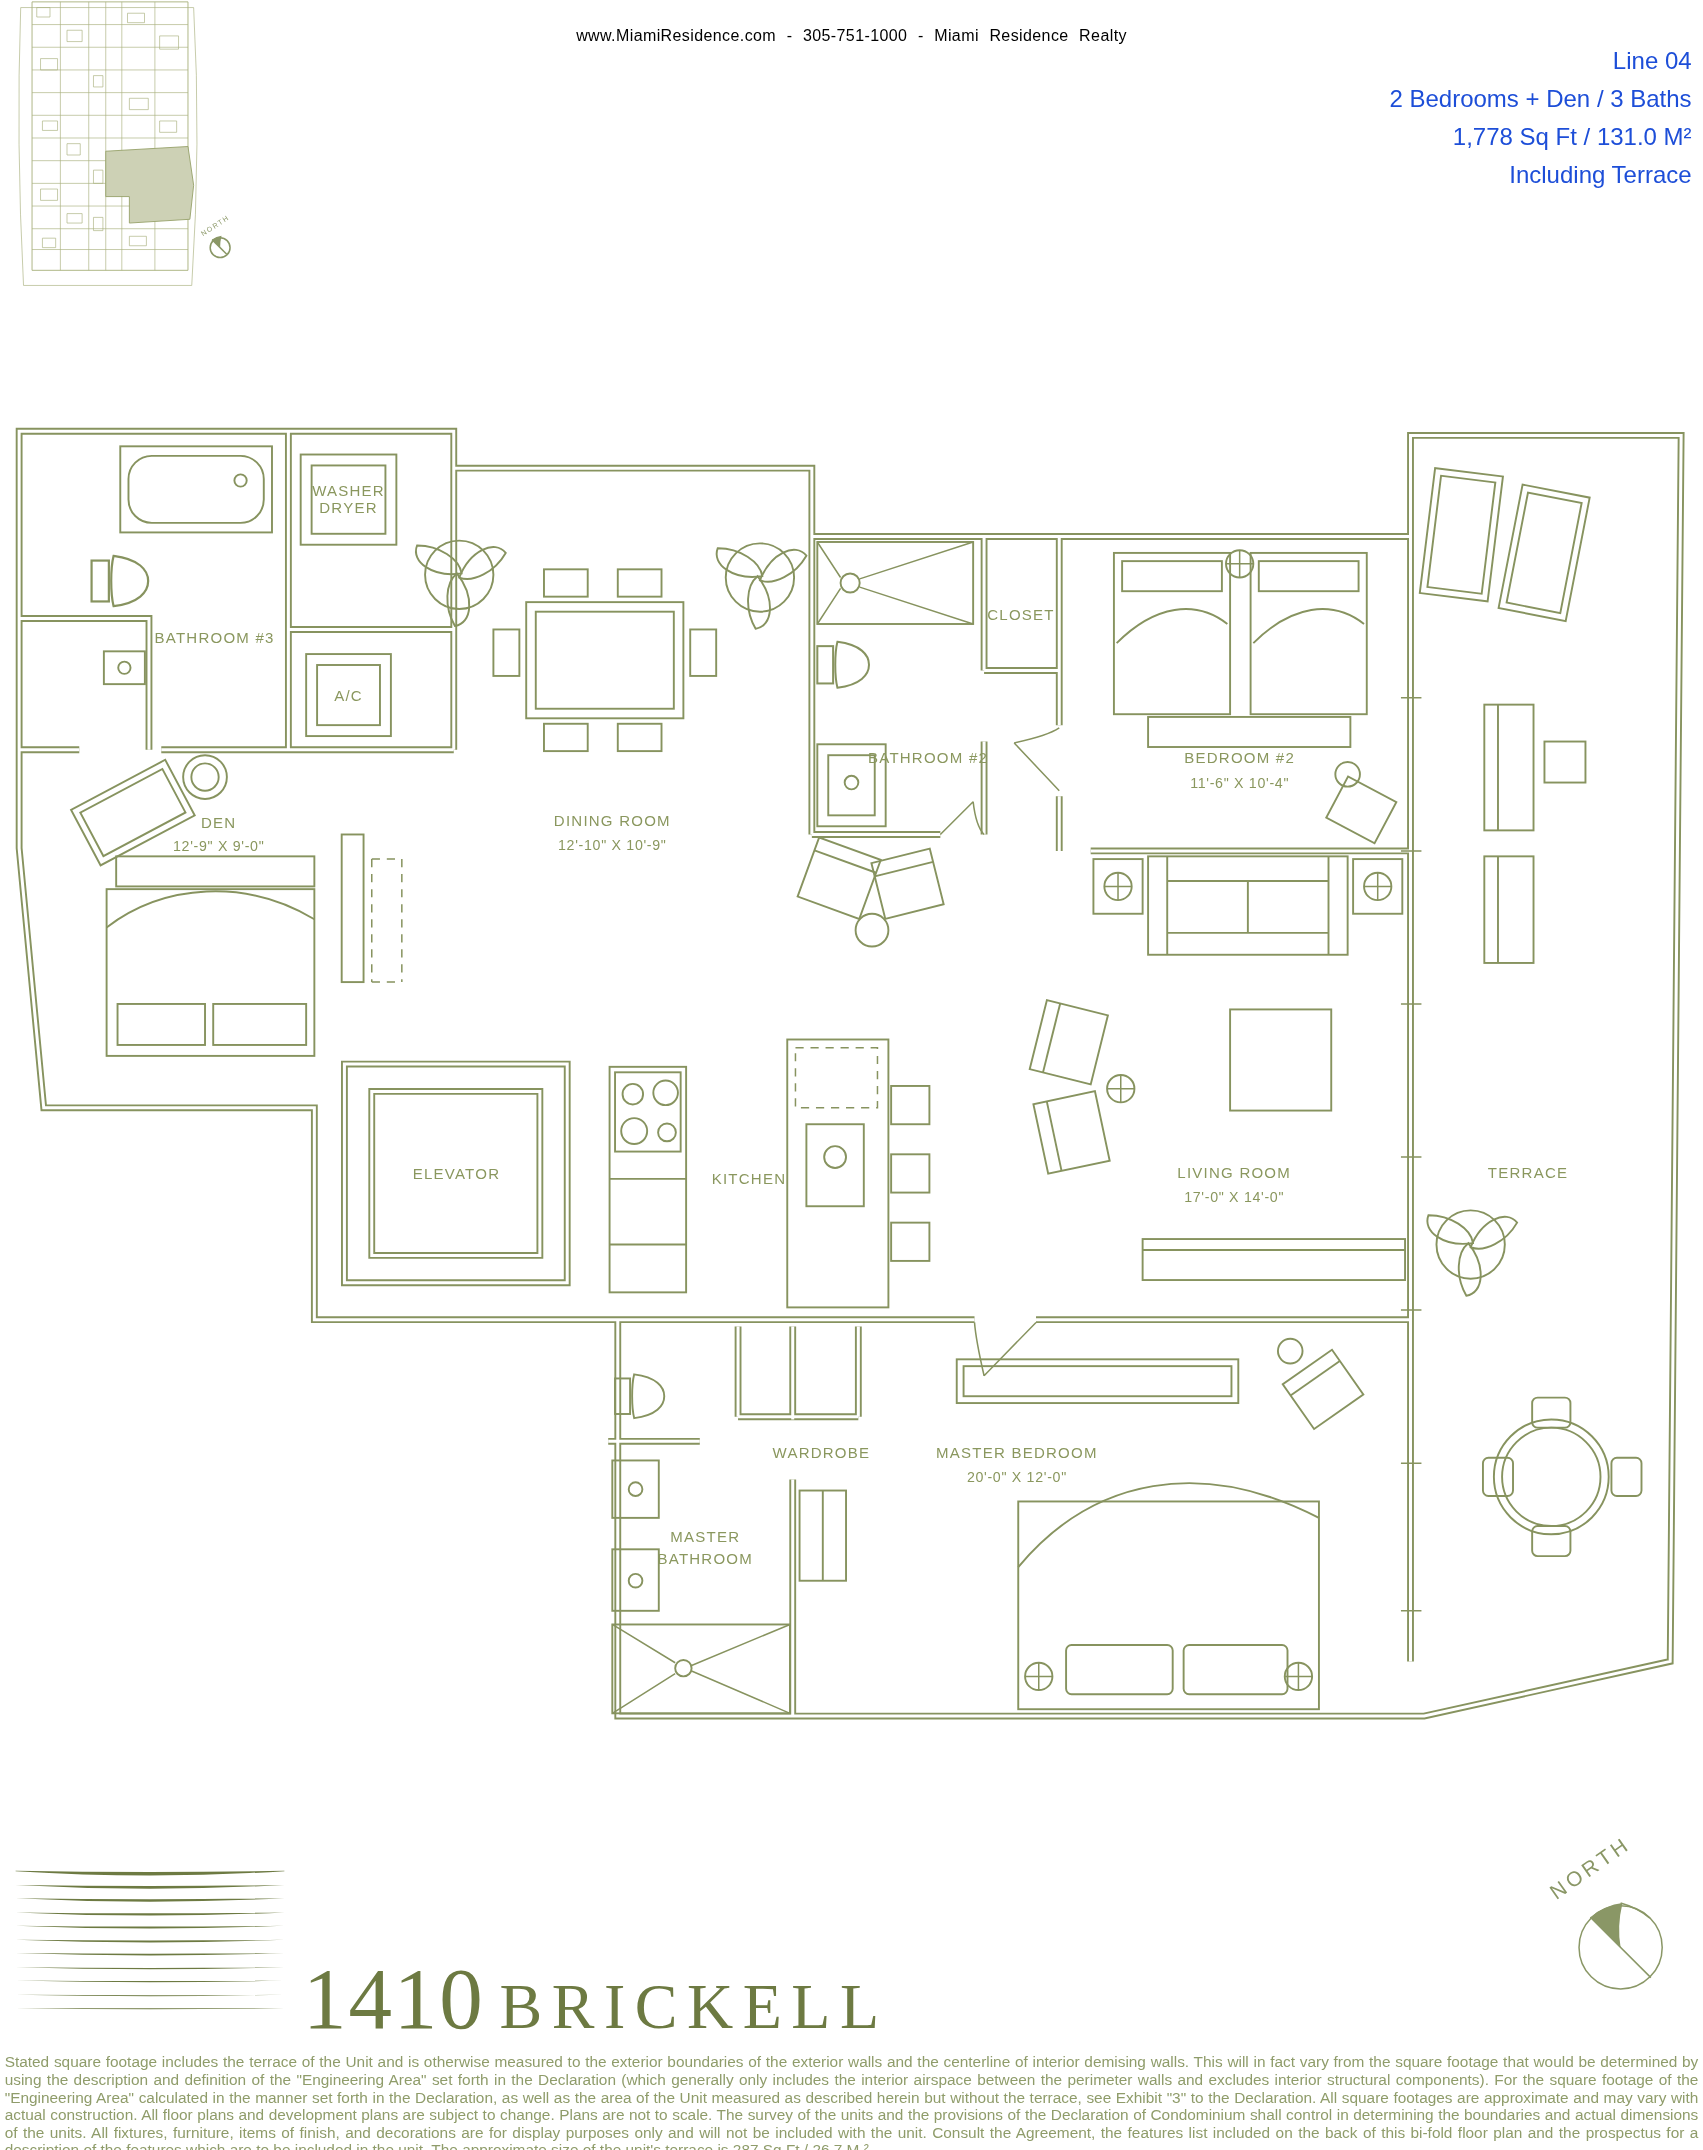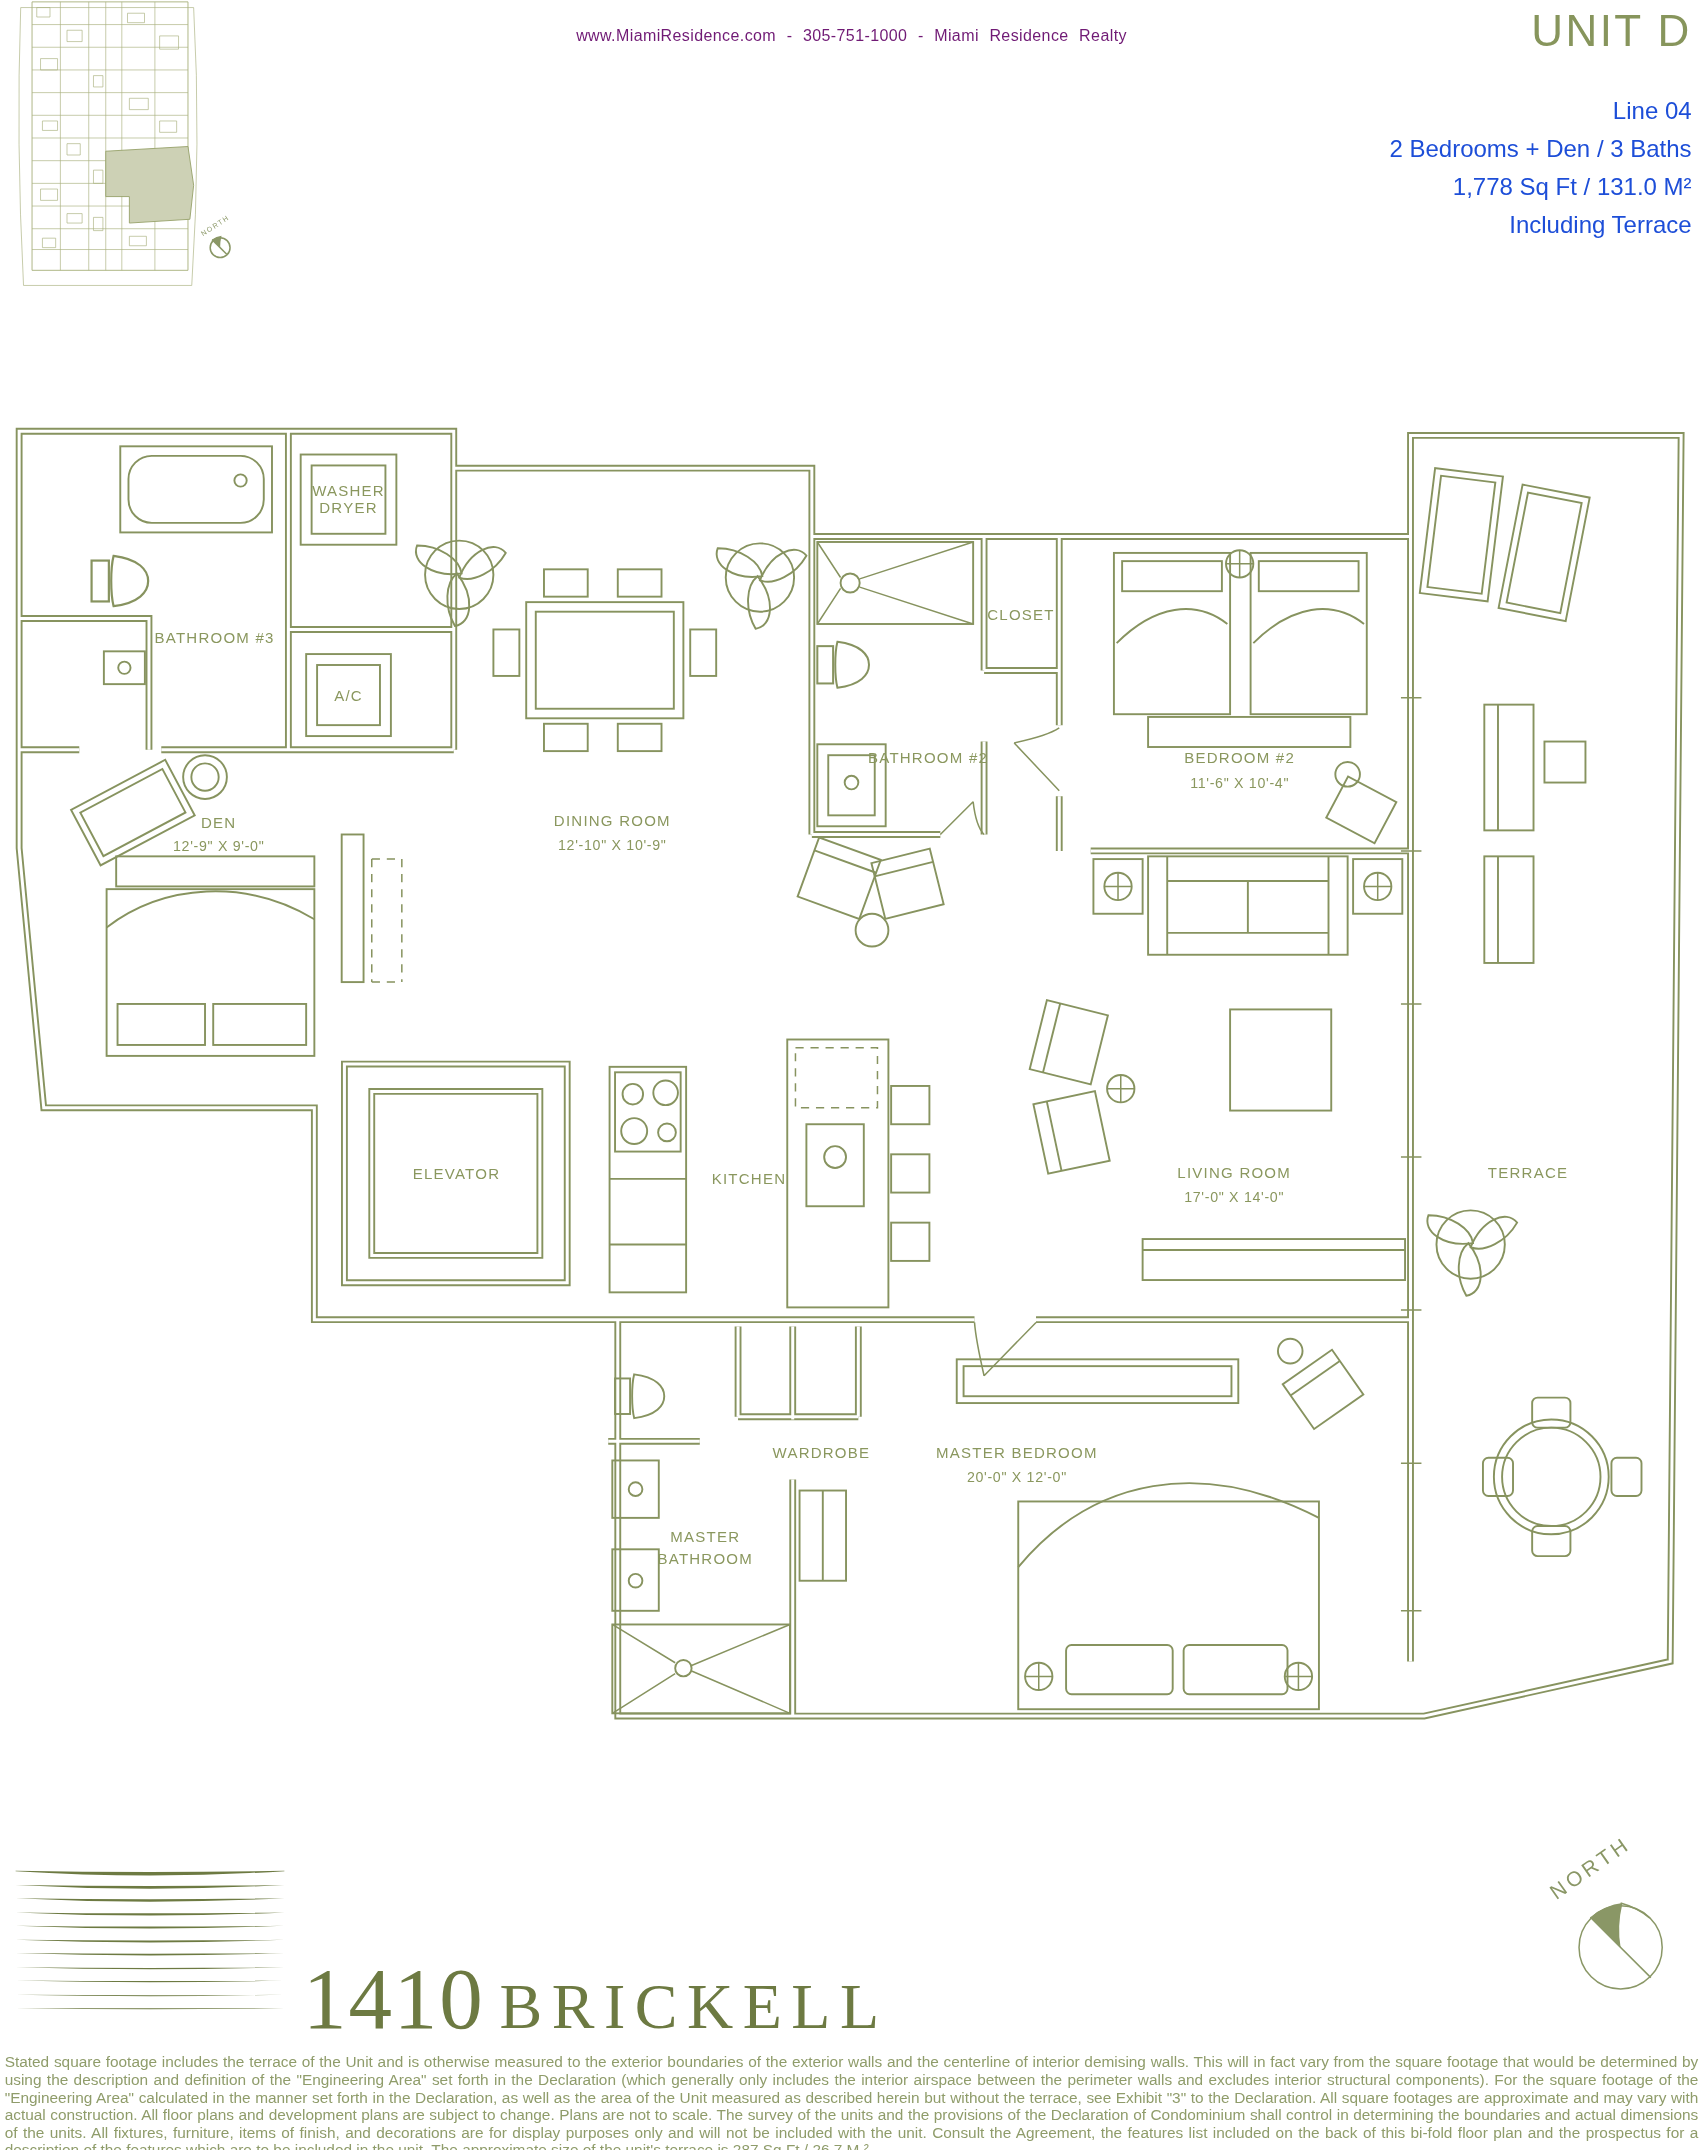--- a/index.html
+++ b/index.html
@@ -3,21 +3,21 @@
 <meta charset="utf-8">
 <style>
   :root{
     --olive:#87935f; --olive-txt:#8a975e; --olive-dark:#6d7a42;
     --keyplan:#aab27f; --hl:#cdd1b5; --disc:#8f9c6a;
   }
   html,body{margin:0;padding:0;}
   body{width:1703px;height:2150px;position:relative;background:#fff;
        font-family:"Liberation Sans",sans-serif;overflow:hidden;}
   #contact{position:absolute;top:26.5px;left:50%;transform:translateX(-50%);
-       font-size:16px;letter-spacing:0.4px;word-spacing:5.7px;color:#701a75;white-space:nowrap;}
+       font-size:16px;letter-spacing:0.4px;word-spacing:5.7px;color:#000000;white-space:nowrap;}
   #unit-info{position:absolute;top:5.7px;right:11.4px;text-align:right;color:var(--olive-txt);}
   #unit-title{font-size:44px;letter-spacing:2.4px;font-weight:400;color:#87955c;}
   #unit-details{margin-top:36px;font-size:24px;line-height:38px;color:#1d4ed8;}
   #plan-svg{position:absolute;top:424px;left:0;width:1703px;height:1313px;}
   #keyplan-svg{position:absolute;top:0px;left:7.6px;width:256px;height:293px;}
   #logo-svg{position:absolute;left:7.6px;top:1866px;width:284px;height:159px;}
   #logo-text{position:absolute;left:303px;top:1948px;color:var(--olive-dark);
        font-family:"Liberation Serif",serif;white-space:nowrap;}
   #logo-number{font-size:87px;letter-spacing:1.9px;}
   #logo-name{font-size:64px;letter-spacing:9.5px;margin-left:15px;}
@@ -38,21 +38,20 @@
   .logoleaf{fill:var(--olive-dark);}
   .comp{fill:none;stroke:#8a9766;stroke-width:1.6;}
   .compT{fill:#8a9766;font-family:"Liberation Sans",sans-serif;}
 </style>
 </head>
 <body>
 
 <div id="contact">www.MiamiResidence.com - 305-751-1000 - Miami Residence Realty</div>
 
 <div id="unit-info">
-  <div id="unit-title">UNIT D</div>
   <div id="unit-details">
     <div>Line 04</div>
     <div>2 Bedrooms + Den / 3 Baths</div>
     <div>1,778 Sq Ft / 131.0 M²</div>
     <div>Including Terrace</div>
   </div>
 </div>
 
 <svg id="keyplan-svg" viewBox="0 0 270 310">
   <g>

